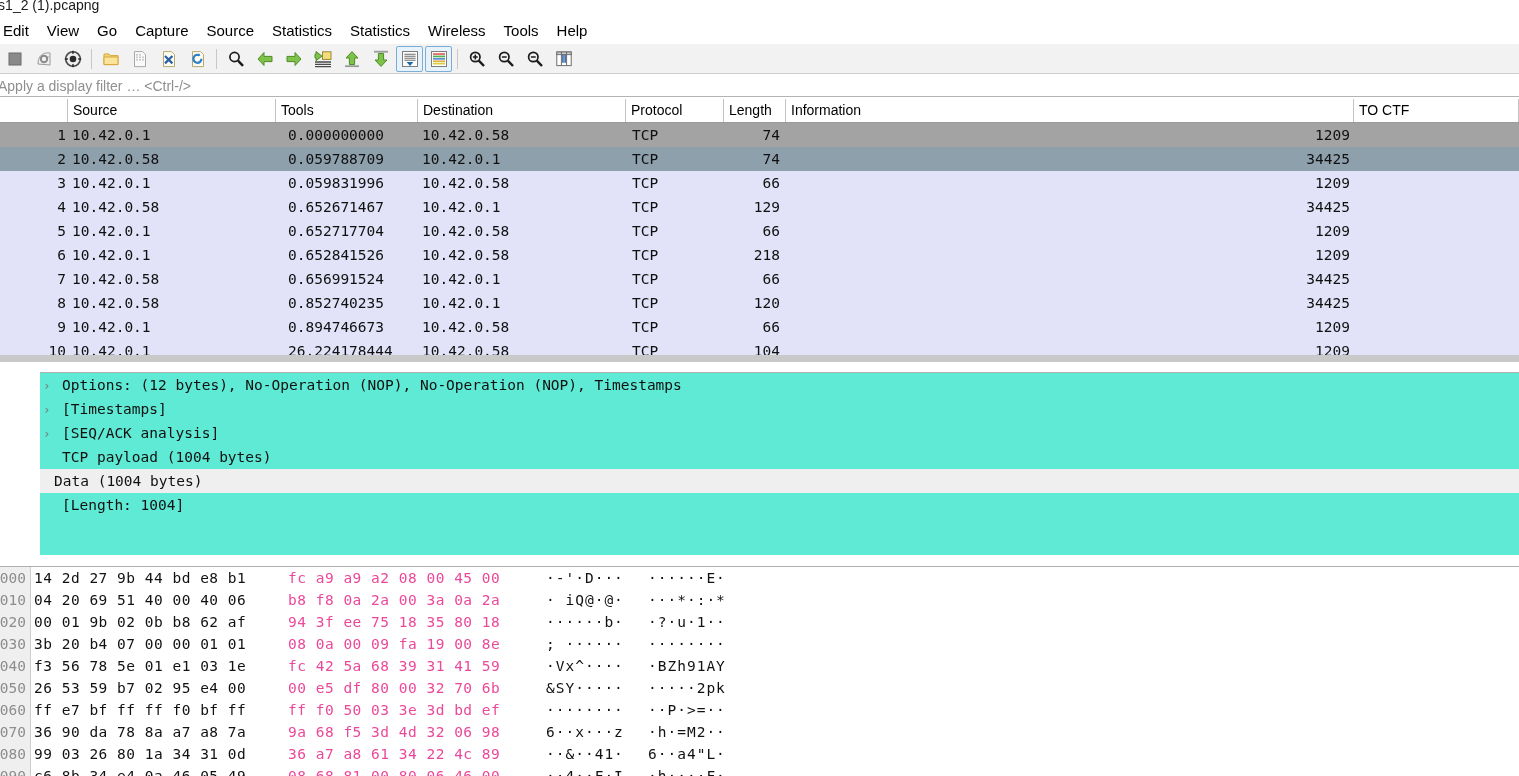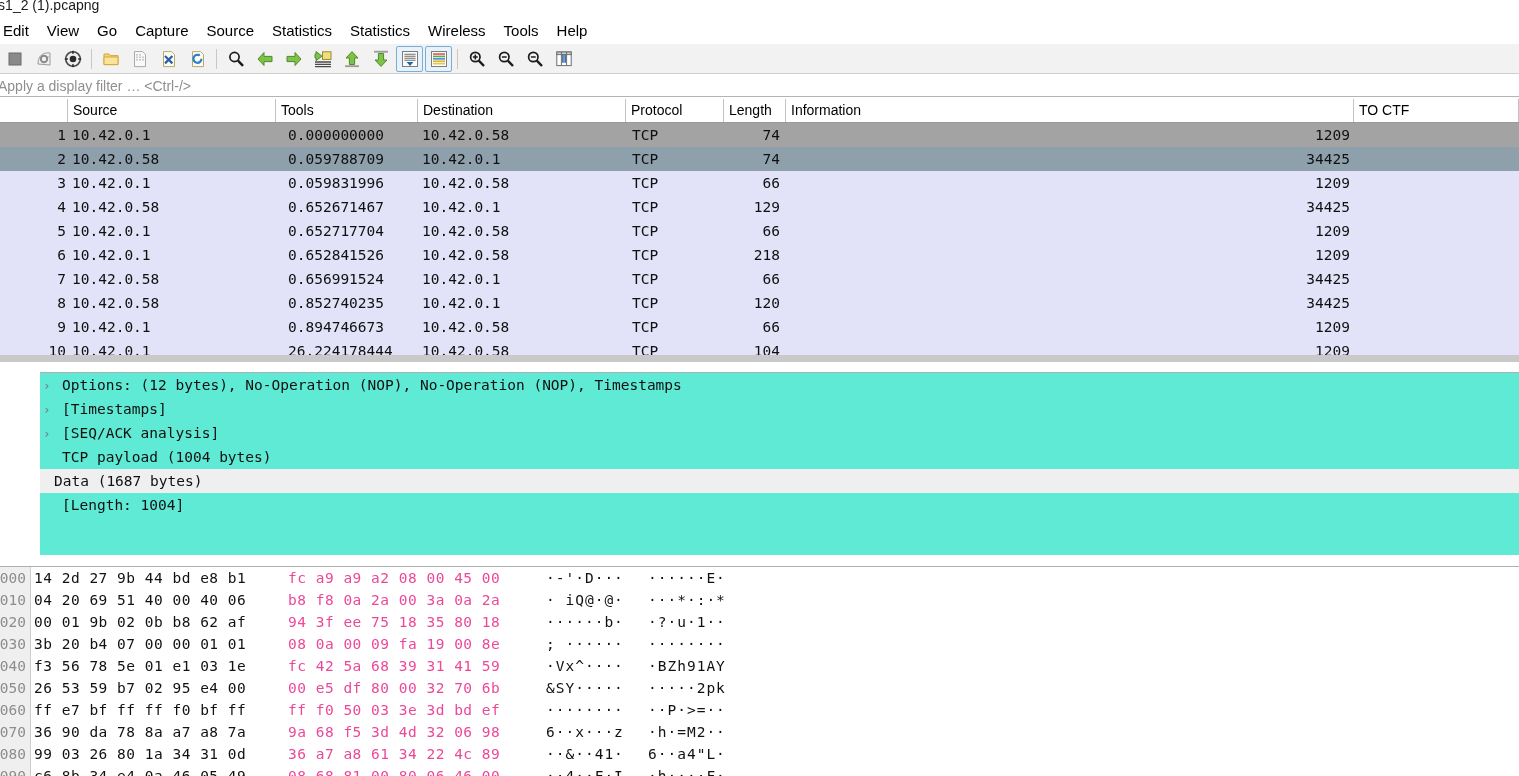--- a/index.html
+++ b/index.html
@@ -531,21 +531,21 @@
         </div>
       </div>
   </div>
   <div class="pl-scrollbar"></div>
 
   <div class="detailpane" id="detailpane">
       <div class="dt-row"><span class="dt-arrow">›</span><span class="dt-text ind-1">Options: (12 bytes), No-Operation (NOP), No-Operation (NOP), Timestamps</span></div>
       <div class="dt-row"><span class="dt-arrow">›</span><span class="dt-text ind-1">[Timestamps]</span></div>
       <div class="dt-row"><span class="dt-arrow">›</span><span class="dt-text ind-1">[SEQ/ACK analysis]</span></div>
       <div class="dt-row"><span class="dt-arrow none"></span><span class="dt-text ind-1">TCP payload (1004 bytes)</span></div>
-      <div class="dt-row shaded"><span class="dt-arrow none"></span><span class="dt-text ind-0">Data (1687 bytes)</span></div>
+      <div class="dt-row shaded"><span class="dt-arrow none"></span><span class="dt-text ind-0">Data (1004 bytes)</span></div>
       <div class="dt-row"><span class="dt-arrow none"></span><span class="dt-text ind-1">[Length: 1004]</span></div>
     </div>
 
   <div class="hexpane">
     <div class="hx-gutter"></div>
     <div id="hexrows">
         <div class="hx-row">
           <div class="hx-off">0000</div>
           <div class="hx-b1">14 2d 27 9b 44 bd e8 b1</div>
           <div class="hx-b2">fc a9 a9 a2 08 00 45 00</div>

